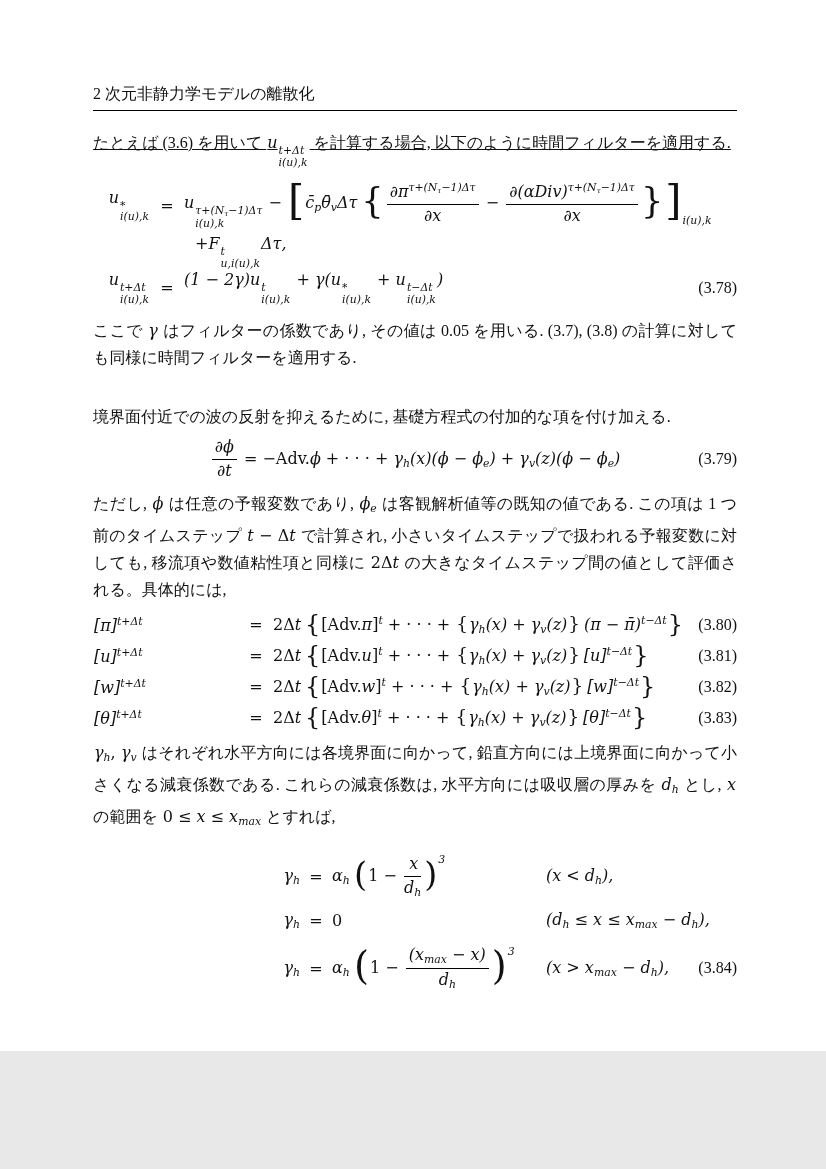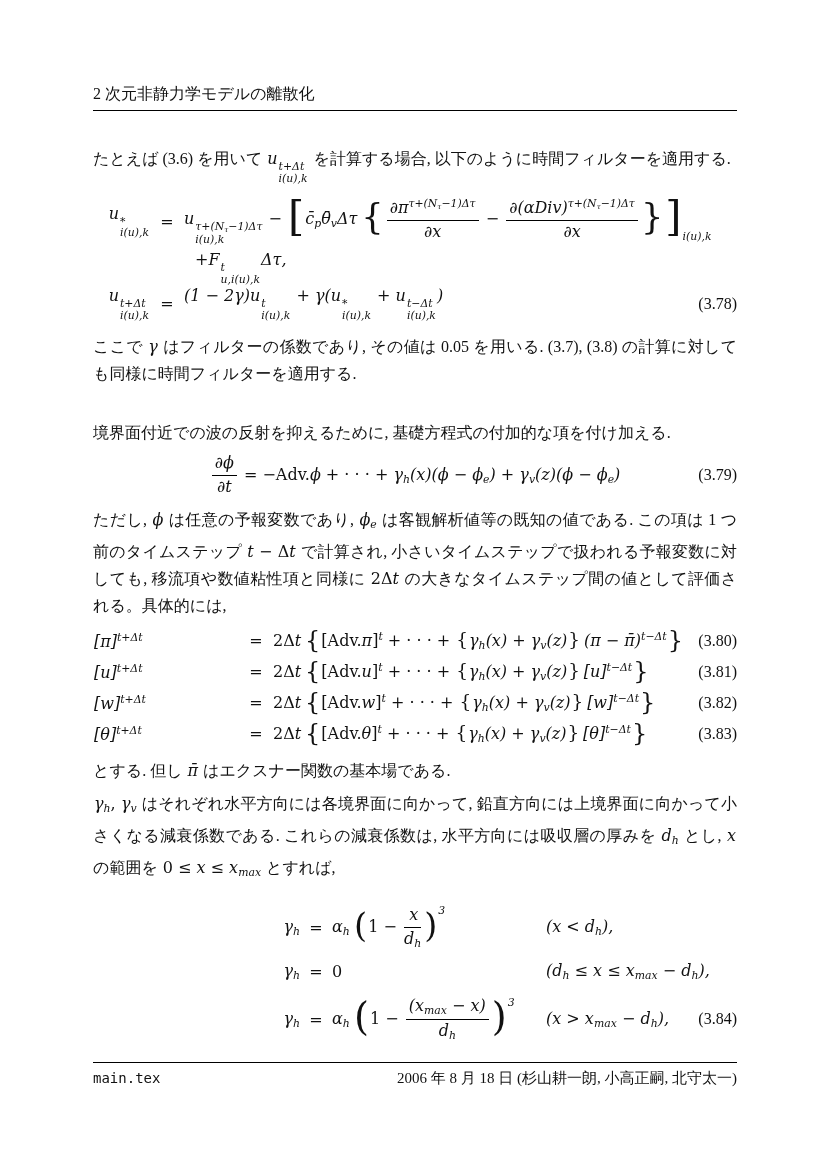--- a/index.html
+++ b/index.html
@@ -1,34 +1,34 @@
 <!DOCTYPE html>
 <html><head>
 <meta charset="utf-8">
 <style>
   html,body{margin:0;padding:0;background:#e8e8e8;}
   .page{
-    width:826px;height:1169px;background:#ffffff;color:#111;
+    width:826px;height:1051px;background:#ffffff;color:#111;
     position:relative;overflow:hidden;
     font-family:"Liberation Serif","DejaVu Serif",serif;
   }
   .content{position:absolute;left:93px;top:0;width:644px;padding-top:84px;}
   
   .pheader{
     display:flex;justify-content:space-between;align-items:baseline;
     font-size:16px;border-bottom:1.5px solid #000;padding-bottom:5px;
   }
   .hright{display:flex;align-items:baseline;}
   .hchap{margin-right:16px;}
   .pnum{margin-left:26px;}
   
   .para{
     font-size:16px;line-height:27px;text-align:justify;margin:0;
   }
-  .p1{margin-top:34px;} .p2{margin-top:12px;} .p3{margin-top:32px;}
+  .p1{margin-top:18px;text-decoration:underline;} .p2{margin-top:12px;} .p3{margin-top:32px;}
   .p4{margin-top:6px;} .p5{margin-top:8px;} .p6{margin-top:6px;}
   .jt{}
   .math{font-family:"DejaVu Serif",serif;padding:0 1px;}
   .mi{font-style:italic;}
   .rm{font-style:normal;}
   .sup1{font-size:68%;vertical-align:0.55em;}
   .sub1{font-size:68%;vertical-align:-0.28em;}
   .ss{
     display:inline-flex;flex-direction:column;align-items:flex-start;
     font-size:68%;line-height:1.08;vertical-align:-0.55em;margin:0 1px;
@@ -183,21 +183,20 @@
           <span class="eqnum">(3.82)</span>
         </span>
         <span class="eqrow">
           <span class="lhs math"><span class="mtok"><span class="mi">[θ]</span><span class="sup1"><span class="mi">t+Δt</span></span></span></span>
           <span class="rel math rm">=</span>
           <span class="rhs math"><span class="mi rm">2Δ</span><span class="mi">t</span><span class="msp" style="width: 0.18em;"></span><span class="bigd" style="font-size: 1.5em;">{</span><span class="mi rm">[</span><span class="mi rm">Adv.</span><span class="mi">θ</span><span class="mtok"><span class="mi rm">]</span><span class="sup1"><span class="mi">t</span></span></span><span class="mi rm"> + · · · + </span><span class="bigd" style="font-size: 1.15em;">{</span><span class="mtok"><span class="mi">γ</span><span class="sub1"><span class="mi">h</span></span></span><span class="mi">(x) + </span><span class="mtok"><span class="mi">γ</span><span class="sub1"><span class="mi">v</span></span></span><span class="mi">(z)</span><span class="bigd" style="font-size: 1.15em;">}</span><span class="msp" style="width: 0.18em;"></span><span class="mtok"><span class="mi">[θ]</span><span class="sup1"><span class="mi">t−Δt</span></span></span><span class="bigd" style="font-size: 1.5em;">}</span></span>
           <span class="eqnum">(3.83)</span>
         </span>
       </div>
 
-    <p class="para p5"><span class="jt">とする. 但し </span><span class="math"><span class="mi">π̄</span></span><span class="jt"> はエクスナー関数の基本場である.</span></p>
 
     <p class="para p6"><span class="math"><span class="mtok"><span class="mi">γ</span><span class="sub1"><span class="mi">h</span></span></span><span class="mi rm">, </span><span class="mtok"><span class="mi">γ</span><span class="sub1"><span class="mi">v</span></span></span></span><span class="jt"> はそれぞれ水平方向には各境界面に向かって, 鉛直方向には上境界面に向かって小さくなる減衰係数である. これらの減衰係数は, 水平方向には吸収層の厚みを </span><span class="math"><span class="mtok"><span class="mi">d</span><span class="sub1"><span class="mi">h</span></span></span></span><span class="jt"> とし, </span><span class="math"><span class="mi">x</span></span><span class="jt"> の範囲を </span><span class="math"><span class="mi rm">0 </span><span class="mi">≤ x ≤ </span><span class="mtok"><span class="mi">x</span><span class="sub1"><span class="mi">max</span></span></span></span><span class="jt"> とすれば,</span></p>
 
     <div class="eqblock" id="eq384">
         <span class="eqrow">
           <span class="lhs math"><span class="mtok"><span class="mi">γ</span><span class="sub1"><span class="mi">h</span></span></span></span>
           <span class="rel math rm">=</span>
           <span class="rhs math"><span class="mtok"><span class="mi">α</span><span class="sub1"><span class="mi">h</span></span></span><span class="msp" style="width: 0.2em;"></span><span class="bigd" style="font-size: 2.1em;">(</span><span class="mi rm">1 − </span><span class="frac">
               <span class="num"><span class="mi">x</span></span>
               <span class="den"><span class="mtok"><span class="mi">d</span><span class="sub1"><span class="mi">h</span></span></span></span>

